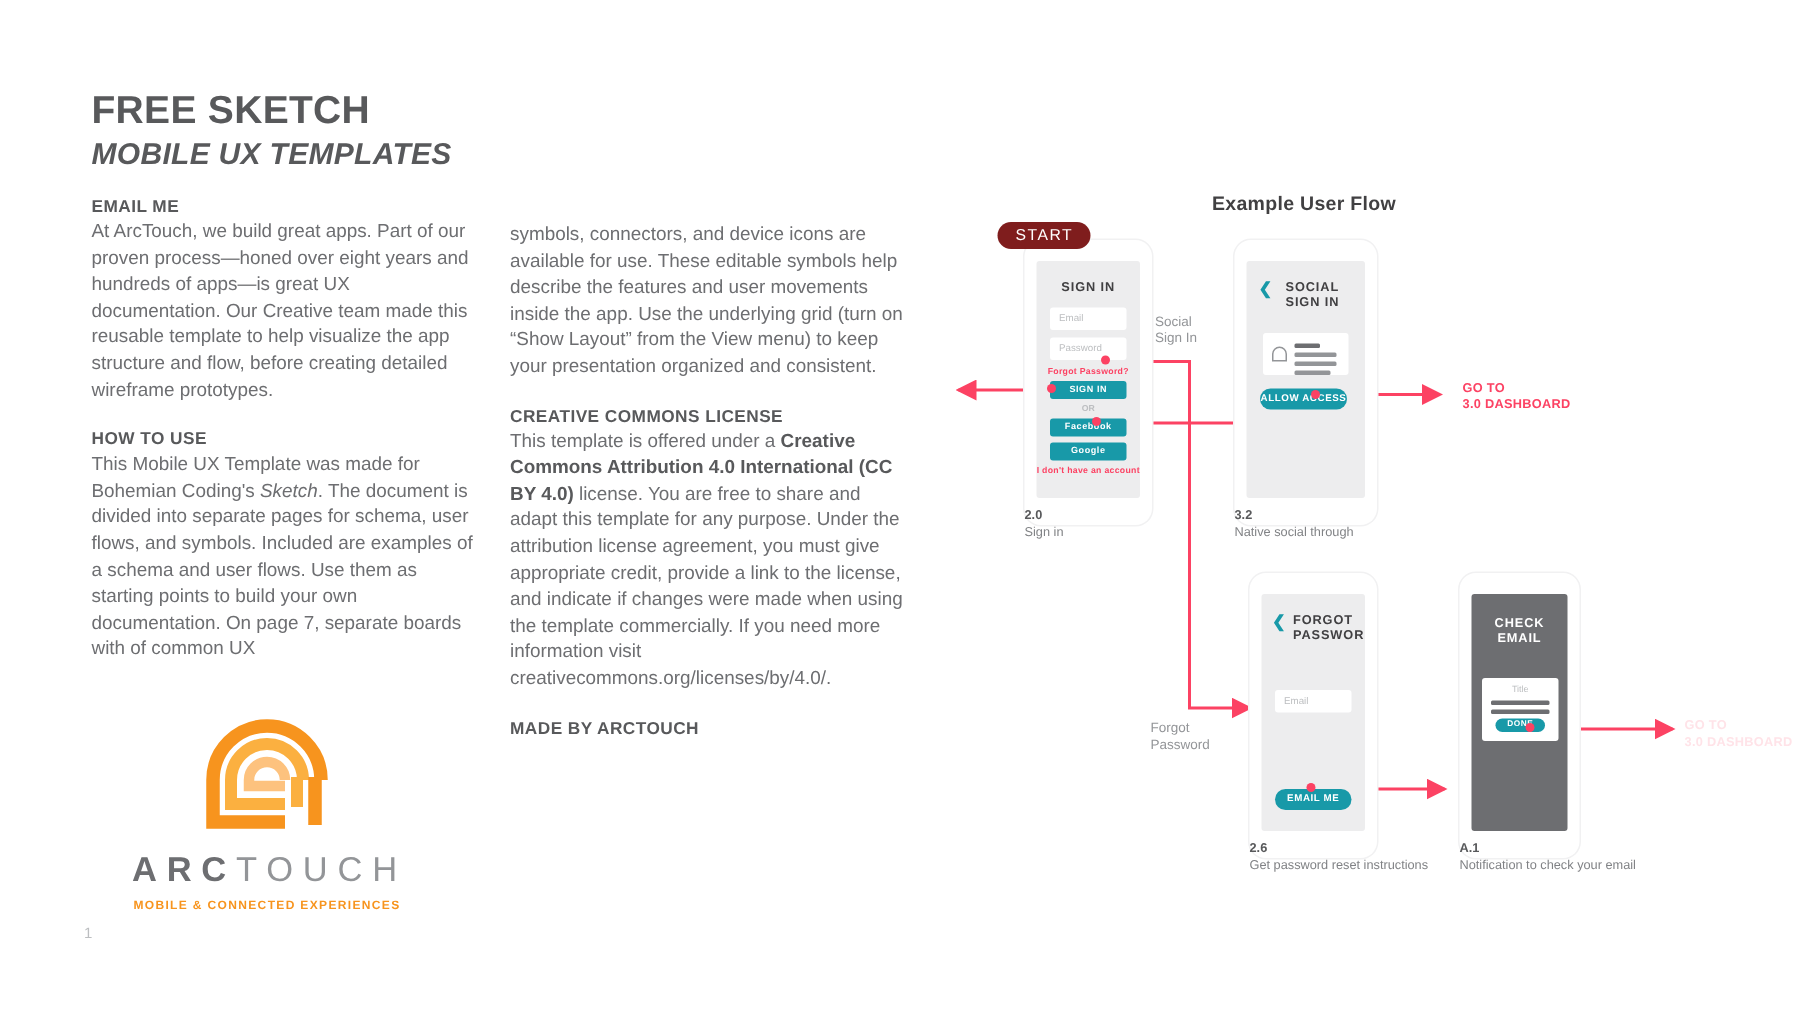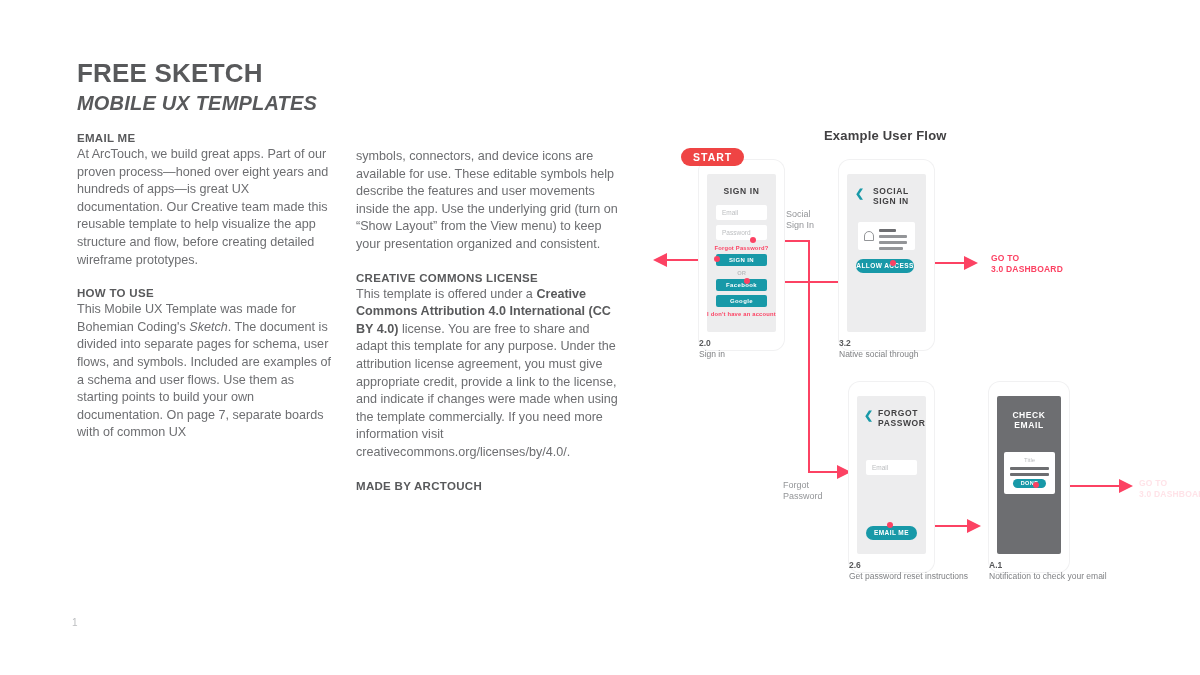--- a/index.html
+++ b/index.html
@@ -1,21 +1,21 @@
 <!DOCTYPE html>
 <html><head>
 <meta charset="utf-8">
 <style>
   html,body{margin:0;padding:0;}
   body{
     width:1200px;height:675px;background:#ffffff;
     font-family:"Liberation Sans", sans-serif;
     color:#58595b; position:relative; overflow:hidden;
   }
-  .page{position:absolute;inset:0;margin-left:16px;}
+  .page{position:absolute;inset:0;}
 
   
   .title-main{
     position:absolute;left:61px;top:58px;
     font-size:26px;font-weight:bold;letter-spacing:.2px;color:#58595b;
   }
   .title-sub{
     position:absolute;left:61px;top:92px;
     font-size:20px;font-weight:bold;letter-spacing:.2px;color:#58595b;font-style:italic;
   }
@@ -65,22 +65,22 @@
     position:absolute;background:#ffffff;border-radius:11px;
     box-shadow:0 0 0 1px #f1f1f2;
   }
   .phone .screen{
     position:absolute;left:8px;right:8px;top:14px;bottom:18px;
     background:#ededee;border-radius:2px;overflow:hidden;
   }
   .phone .screen.dark{background:#6d6e71;}
 
   .start-badge{
-    position:absolute;background:#ef4444;color:#fff;border-radius:11px;
-    font-size:10.5px;font-weight:bold;letter-spacing:1px;
+    position:absolute;background:#7f1d1d;color:#fff;border-radius:11px;
+    font-size:10.5px;font-weight:normal;letter-spacing:1px;
     padding:3px 12px;z-index:5;
   }
 
   .scr-title{
     text-align:center;font-size:8.5px;font-weight:bold;color:#414042;
     letter-spacing:.6px;line-height:10px;
   }
   .scr-title.white{color:#ffffff;}
   .scr-title.left{text-align:left;}
 
@@ -156,20 +156,33 @@
 
   <div class="col c2">
     <p class="sec-body">symbols, connectors, and device icons are available for use. These editable symbols help describe the features and user movements inside the app. Use the underlying grid (turn on “Show Layout” from the View menu) to keep your presentation organized and consistent.</p>
     <div class="gap"></div>
     <div class="sec-head">CREATIVE COMMONS LICENSE</div>
     <p class="sec-body"><span>This template is offered under a </span><b>Creative Commons Attribution 4.0 International (CC BY 4.0)</b><span> license. You are free to share and adapt this template for any purpose. Under the attribution license agreement, you must give appropriate credit, provide a link to the license, and indicate if changes were made when using the template commercially. If you need more information visit creativecommons.org/licenses/by/4.0/.</span></p>
     <div class="gap"></div>
     <div class="sec-head">MADE BY ARCTOUCH</div>
   </div>
 
+  <div class="logo-wrap">
+    <svg class="logo-mark" viewBox="0 0 100 100">
+
+      <path d="M86 58 A36 36 0 1 0 14 58 L14 86 L62 86" fill="none" stroke="#f7941e" stroke-width="9" stroke-linecap="butt"></path>
+      <path d="M74 58 A24 24 0 1 0 26 58 L26 74 L62 74" fill="none" stroke="#fbb040" stroke-width="8" stroke-linecap="butt"></path>
+      <path d="M62 58 A12 12 0 1 0 38 58 L38 62 L62 62" fill="none" stroke="#fdc27e" stroke-width="7" stroke-linecap="butt"></path>
+
+      <rect x="77.5" y="56" width="9" height="32" fill="#f7941e"></rect>
+      <rect x="66" y="56" width="8" height="20" fill="#fbb040"></rect>
+    </svg>
+    <div class="logo-word"><span class="arc">ARC</span><span class="touch">TOUCH</span></div>
+    <div class="logo-tag">MOBILE &amp; CONNECTED EXPERIENCES</div>
+  </div>
 
   <div class="page-num">1</div>
 
   <div class="flow">
 
     <div class="flow-title">Example User Flow</div>
 
     <svg class="svg-lines" viewBox="0 0 585 510">
       <defs>
         <marker id="ar" markerWidth="7" markerHeight="7" refX="6" refY="3.5" orient="auto">

